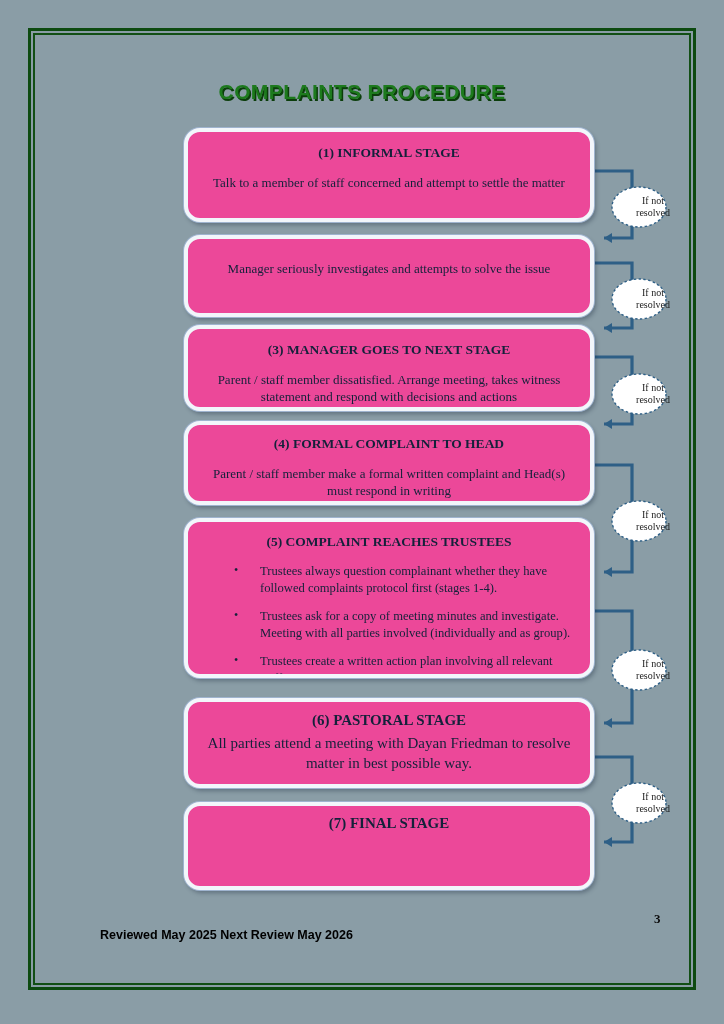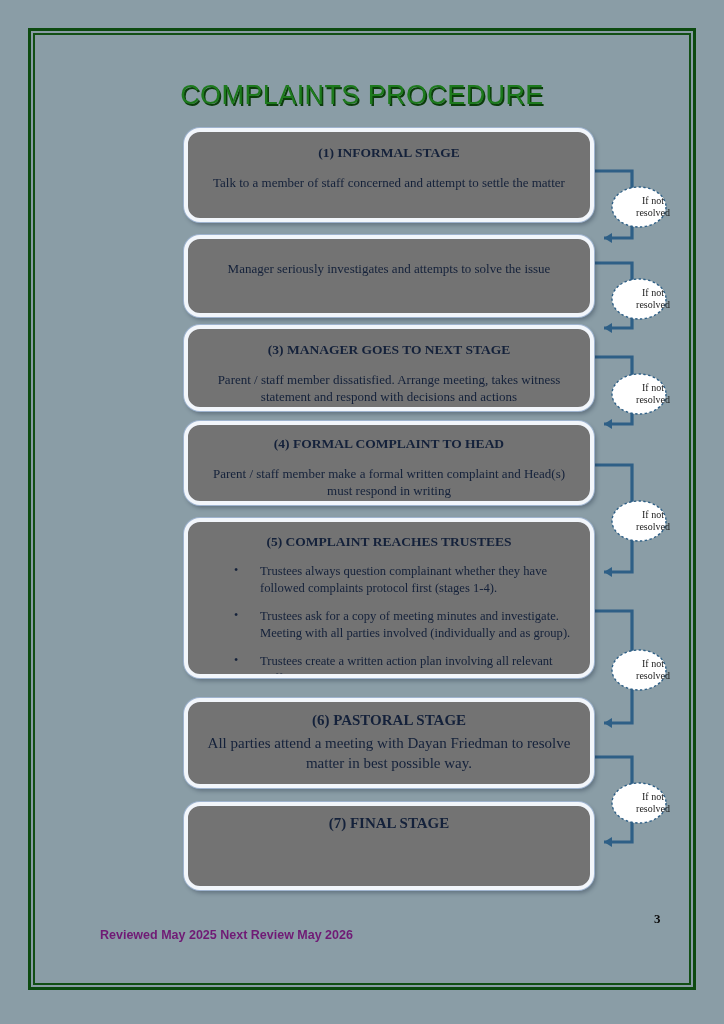--- a/index.html
+++ b/index.html
@@ -28,33 +28,33 @@
     box-sizing:border-box;
     pointer-events:none;
   }
 
   
   #title{
     position:absolute;
     left:0; top:80px; width:724px;
     text-align:center;
     font-family:"Liberation Sans", sans-serif;
-    font-weight:normal;
-    font-size:27px;
+    font-weight:bold;
+    font-size:21px;
     letter-spacing:0.4px;
     color:#1d7a1d;
     text-shadow:1.5px 1.5px 0 #0b3d0b;
     white-space:nowrap;
   }
 
   
   .flowbox{
     position:absolute;
     box-sizing:border-box;
-    background:#737373;
+    background:#ec4899;
     border:4px solid #f2f6fb;
     border-radius:16px;
     box-shadow:0 0 0 1px #9fb4cf, 2px 3px 4px rgba(20,35,55,0.35);
     color:#14213a;
     text-align:center;
     overflow:hidden;
   }
   .flowbox .bt{
     font-size:13.5px;
     font-weight:bold;
@@ -113,21 +113,21 @@
     text-align:center;
   }
 
   
   #footer{
     position:absolute;
     left:100px; top:928px;
     font-family:"Liberation Sans", sans-serif;
     font-weight:bold;
     font-size:12.5px;
-    color:#701a75;
+    color:#000000;
     white-space:nowrap;
   }
   #pagenum{
     position:absolute;
     left:654px; top:911px;
     font-family:"Liberation Serif", serif;
     font-weight:bold;
     font-size:13px;
     color:#0a0a0a;
   }

